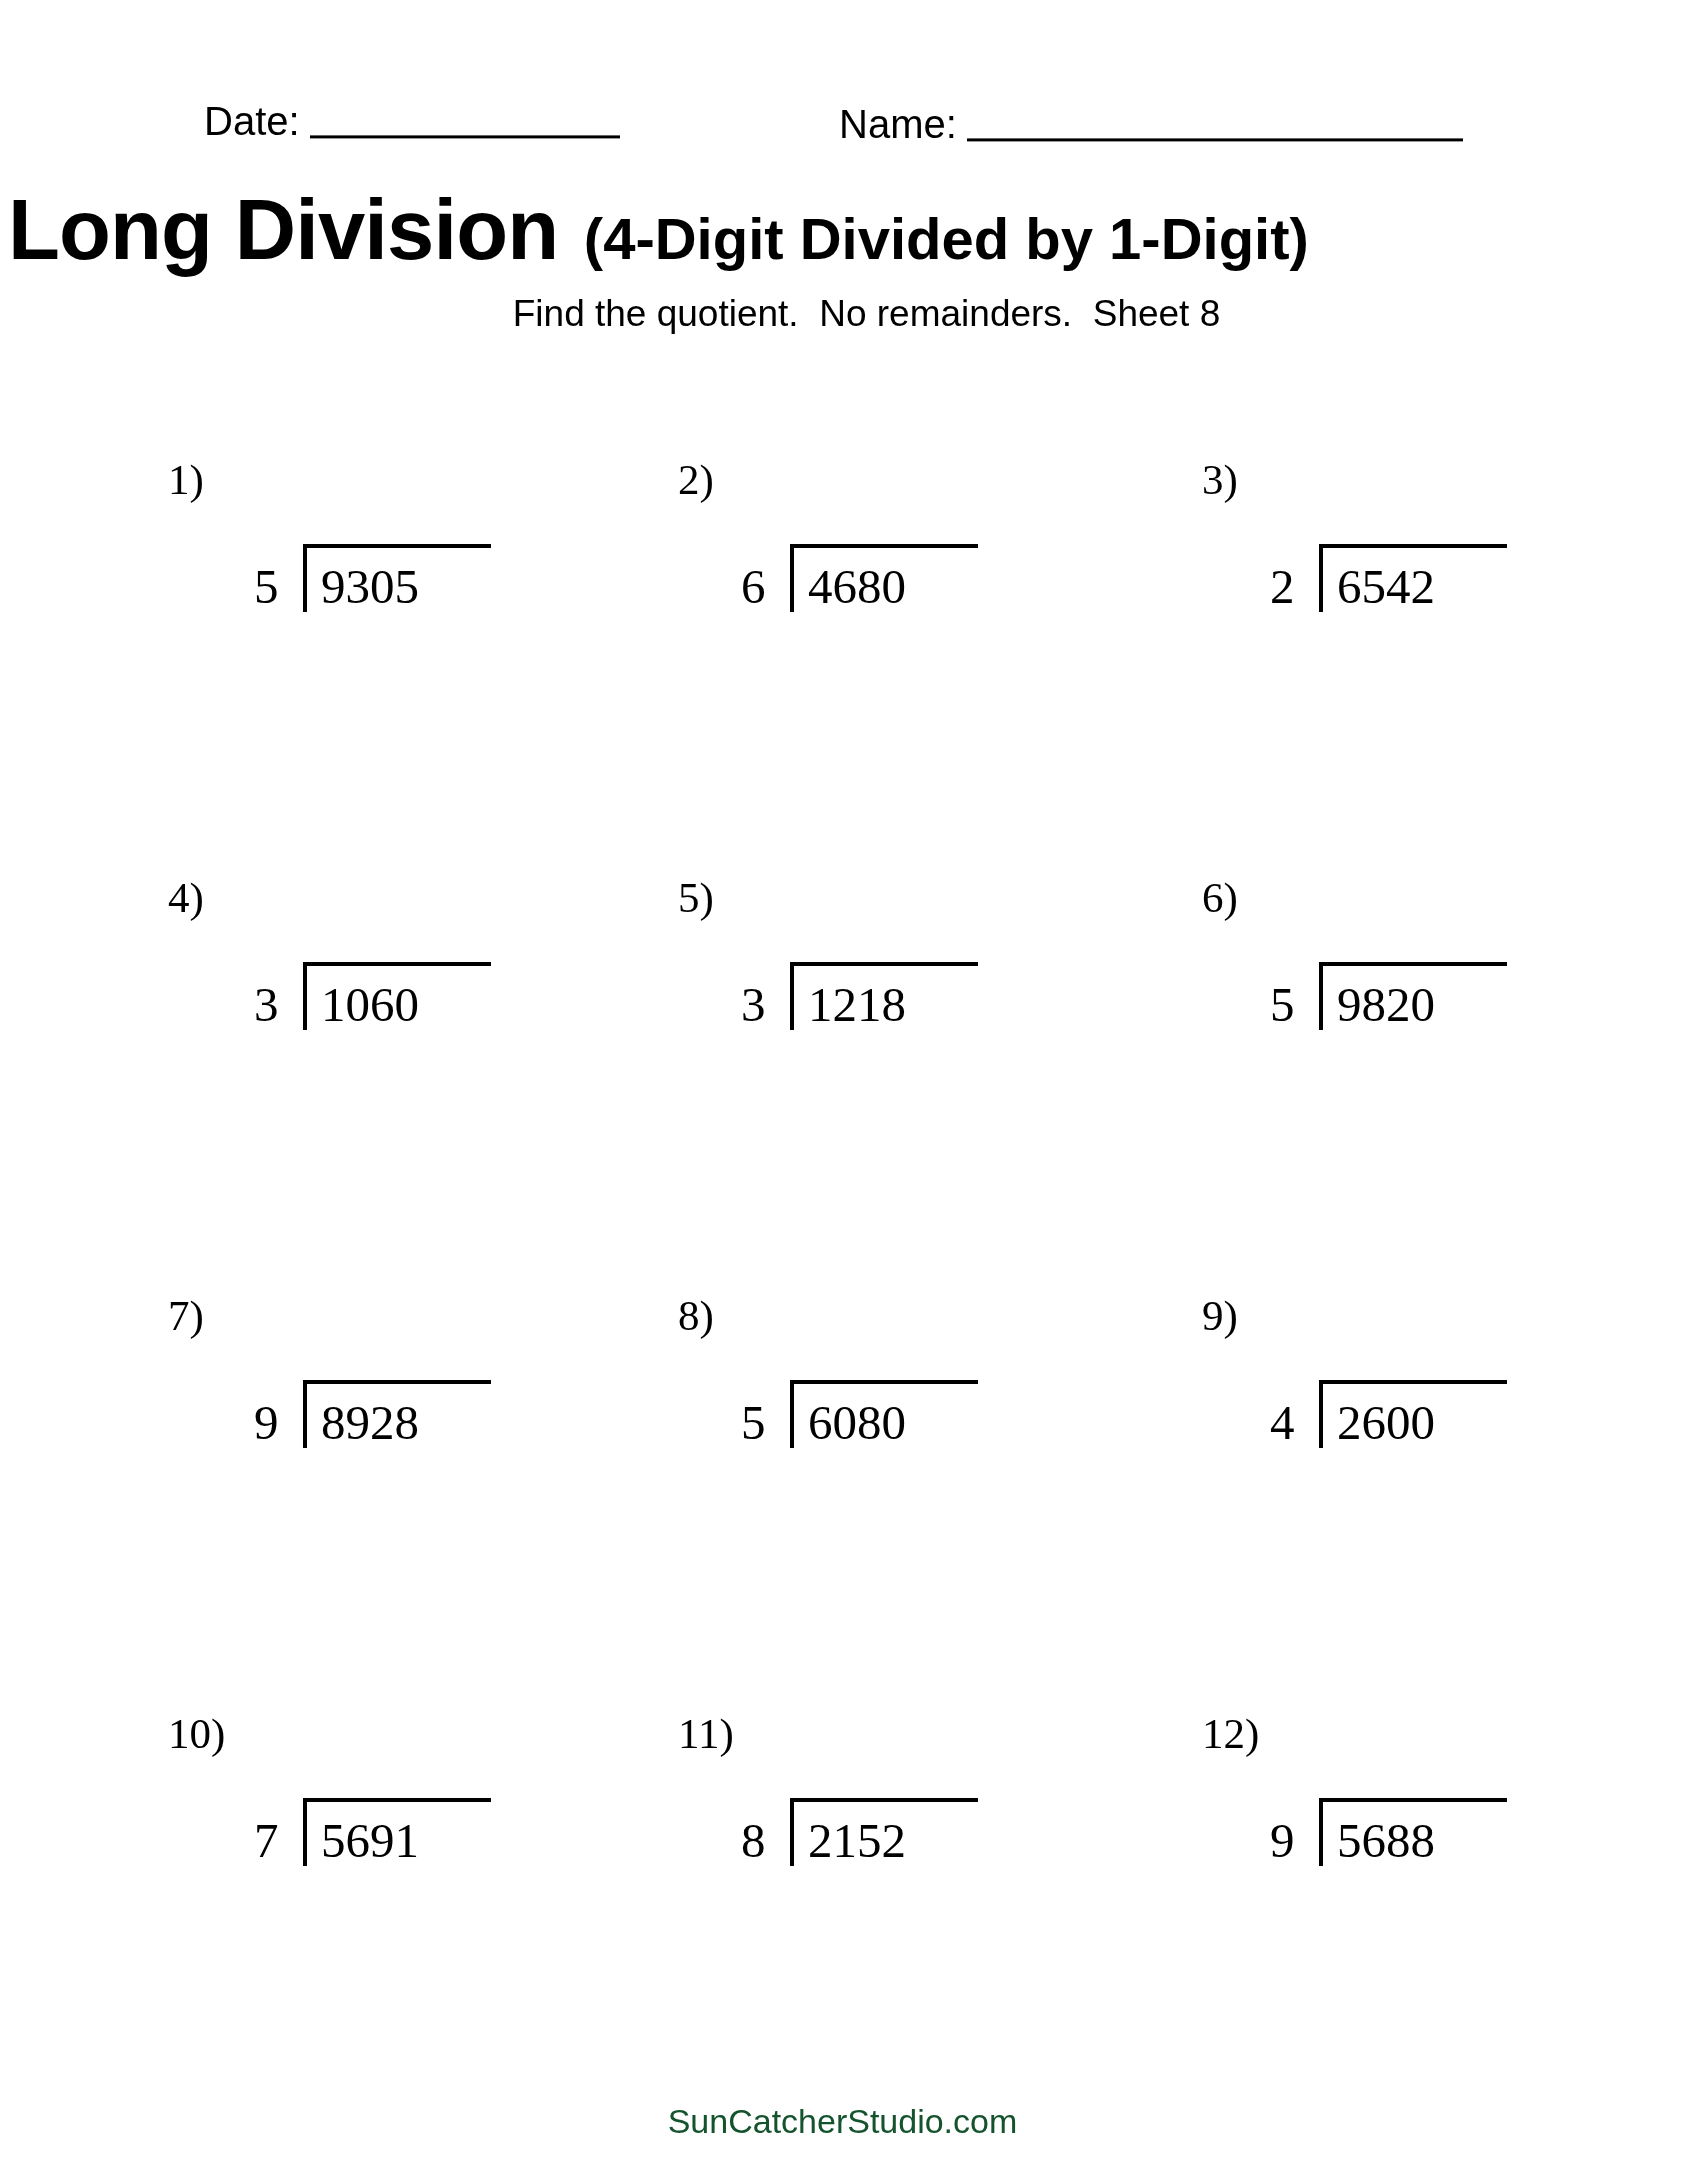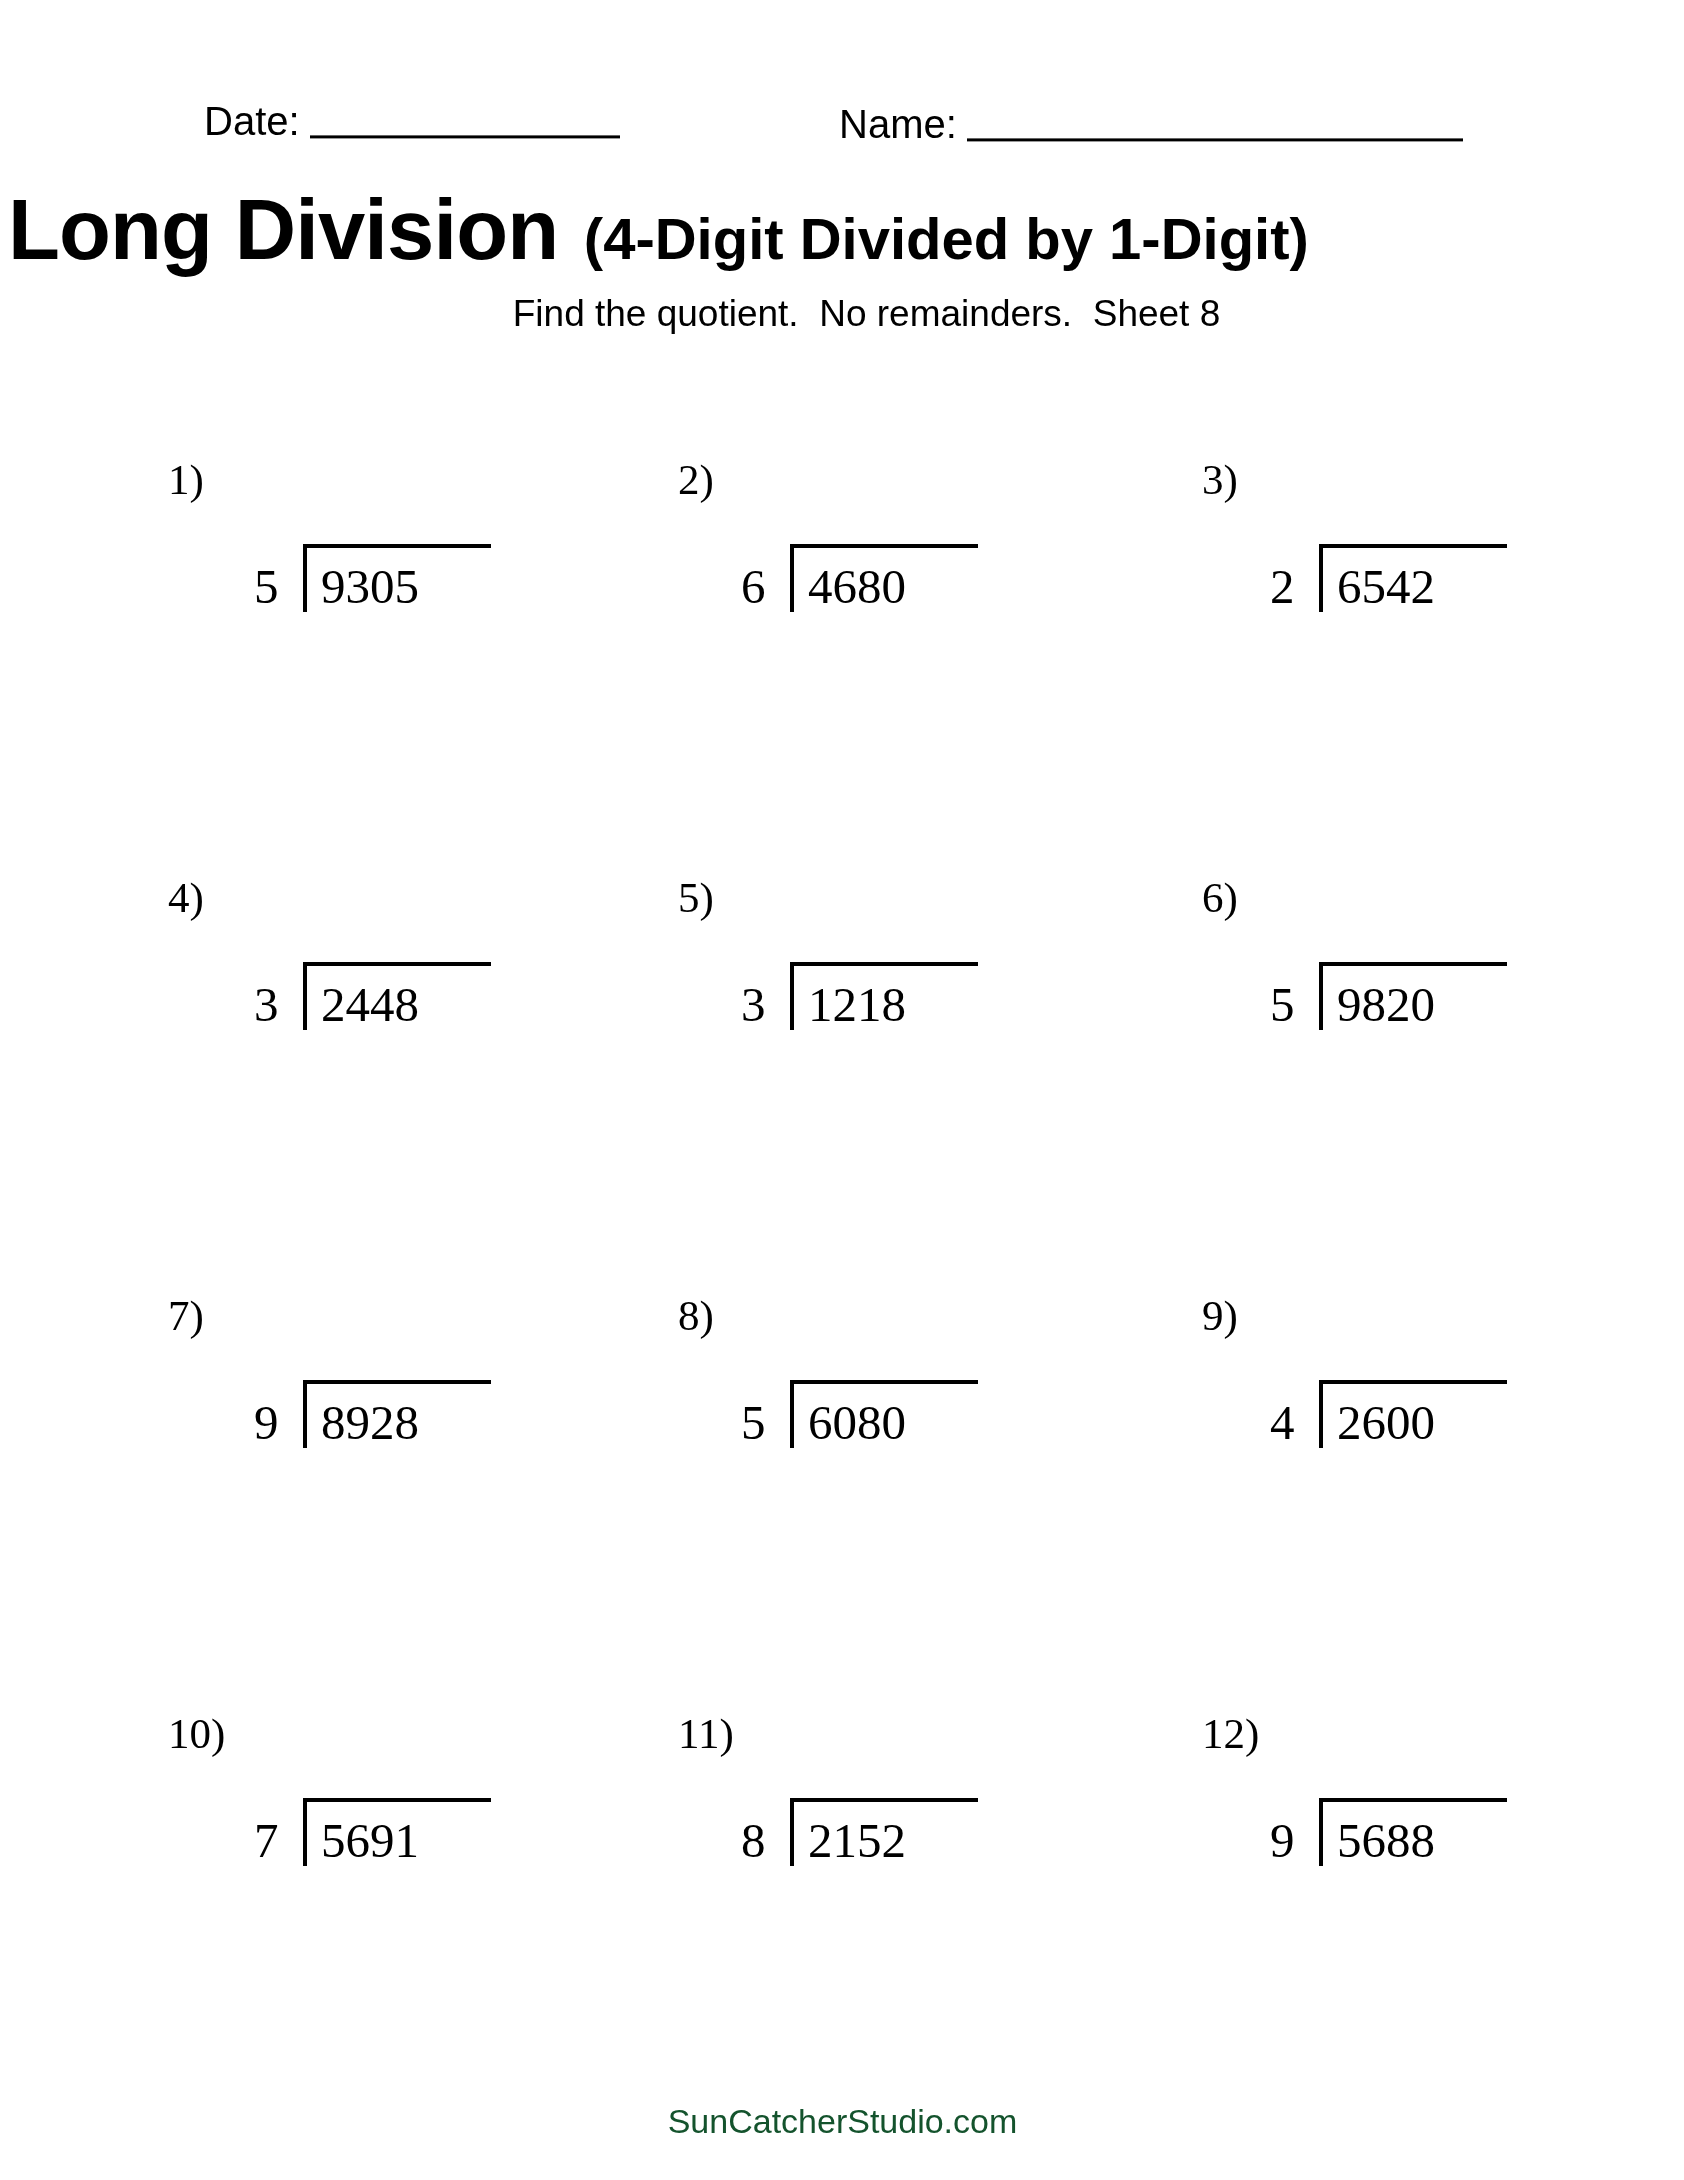--- a/index.html
+++ b/index.html
@@ -157,21 +157,21 @@
       <div class="division">
         <span class="divisor">2</span>
         <span class="dividend">6542</span>
       </div>
     </div>
 
     <div class="problem">
       <div class="problem-number">4)</div>
       <div class="division">
         <span class="divisor">3</span>
-        <span class="dividend">2448</span>
+        <span class="dividend">1060</span>
       </div>
     </div>
 
     <div class="problem">
       <div class="problem-number">5)</div>
       <div class="division">
         <span class="divisor">3</span>
         <span class="dividend">1218</span>
       </div>
     </div>

